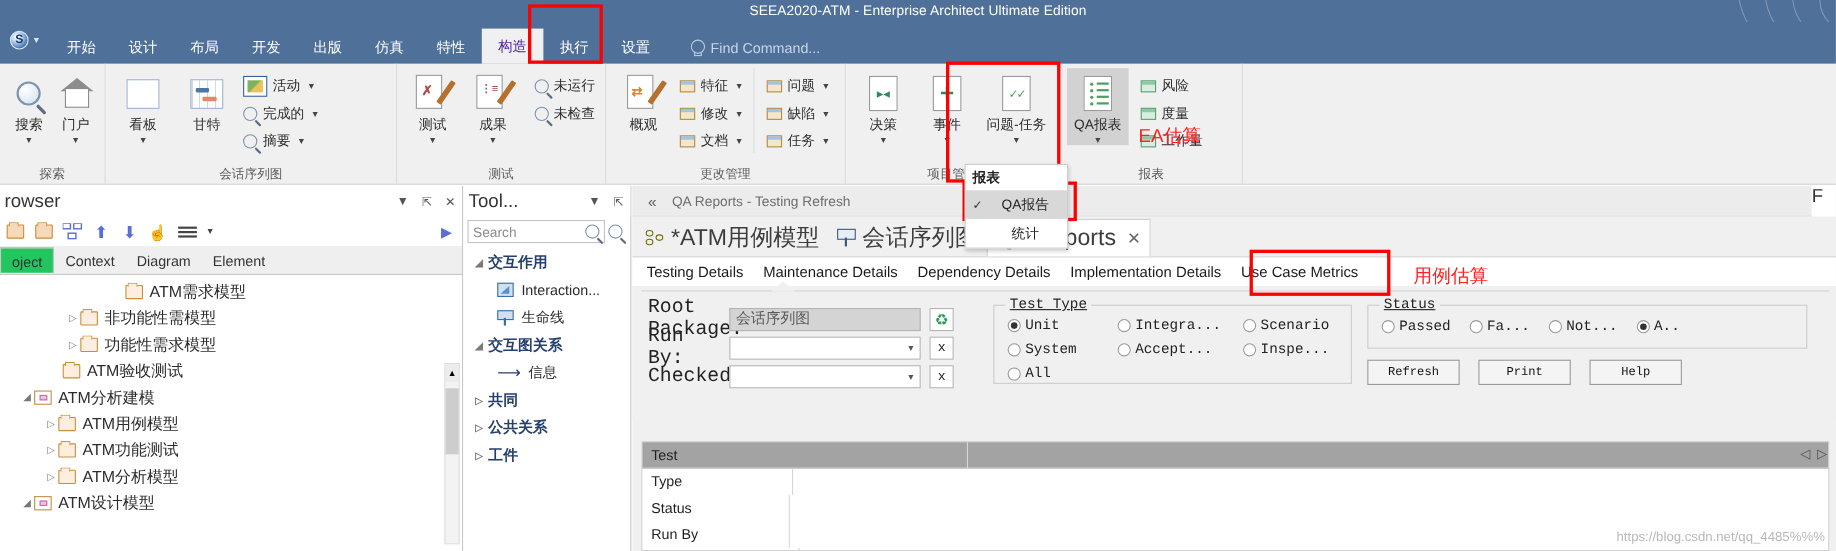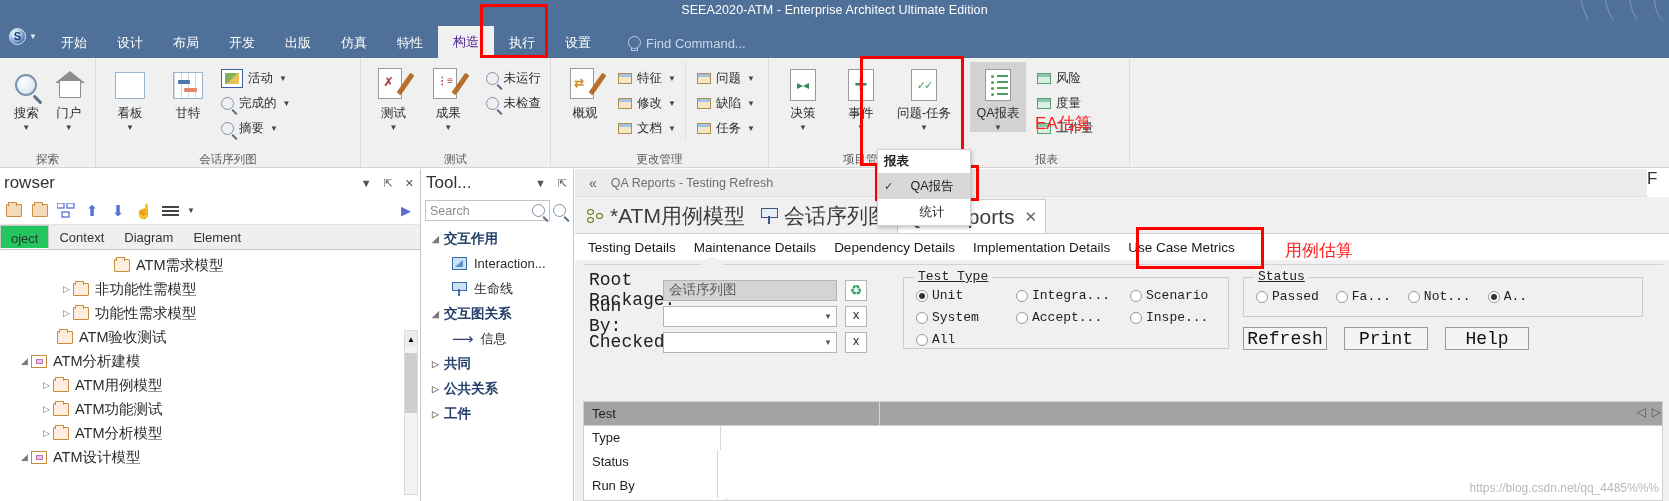--- a/index.html
+++ b/index.html
@@ -301,21 +301,21 @@
   .gbox .glegend { position: absolute; top: -9px; left: 10px; background: #f0f0f0; padding: 0 4px;
                    font-family: "Liberation Mono", monospace; font-size: 13px; color: #222;}
   .gbox .glegend u { text-decoration: underline; }
   .radio { display: flex; align-items: center; gap: 4px; font-family: "Liberation Mono", monospace;
            font-size: 13px; color: #222; cursor: default;}
   .radio .rb { width: 12px; height: 12px; border: 1.4px solid #9a9a9a; border-radius: 50%;
                background: #fff; flex: none; position: relative;}
   .radio.on .rb::after { content:""; position:absolute; inset: 2px; border-radius: 50%; background:#333;}
 
   .actbtn { height: 23px; border: 1px solid #9a9a9a; background: #f4f4f4;
-            font-family: "Liberation Mono", monospace; font-size: 18px; color: #111;
+            font-family: "Liberation Mono", monospace; font-size: 11px; color: #111;
             display: flex; align-items: center; justify-content: center; cursor: default;}
 
   .grid { position: absolute; left: 8px; right: 6px; bottom: 0; top: 232px;
           background: #fff; border: 1px solid #d0d0d0;}
   .ghead { display: flex; height: 24px; background: #a3a3a3; border-bottom: 1px solid #cfcfcf; flex-direction: column;}
   .gcell { font-size: 13px; color: #1f1f1f; line-height: 24px; padding-left: 8px;
            border-right: 1px solid #d6d6d6;}
   .rp-head { position: absolute; top: 169px; right: 0; width: 22px; height: 28px;
              background: #fff; font-size: 17px; color: #333; }
   .navarrows { position: absolute; right: 8px; top: 236px; display: flex; gap: 6px;

